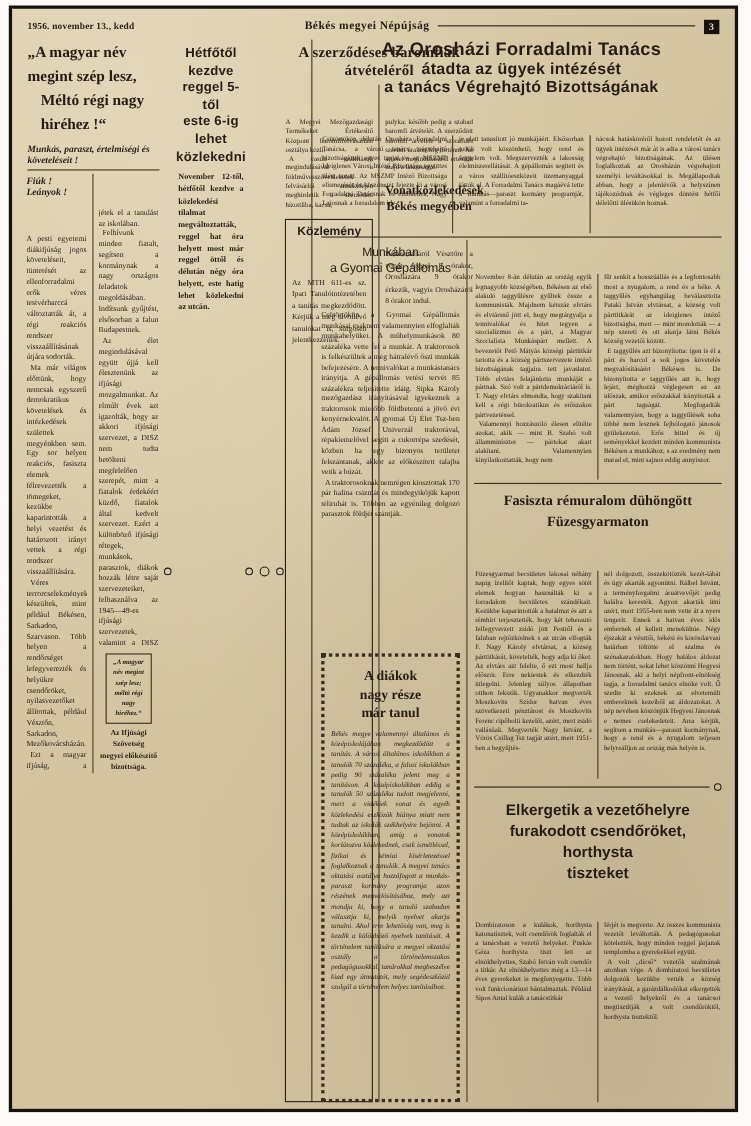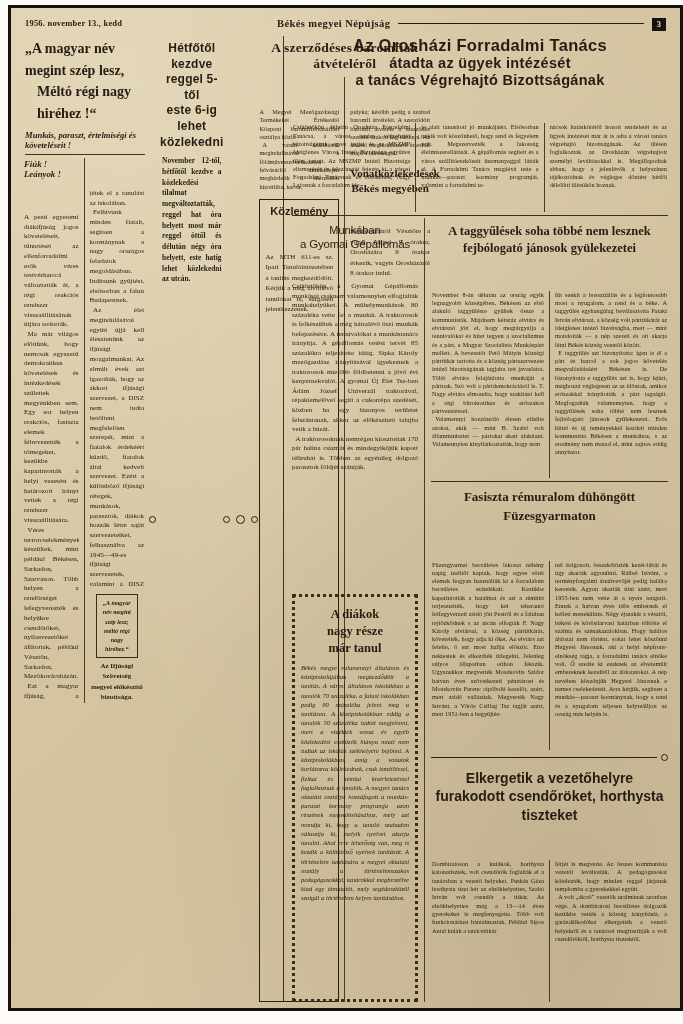--- a/index.html
+++ b/index.html
@@ -1,16 +1,16 @@
 <!DOCTYPE html>
 <html lang="hu"><head>
 <meta charset="utf-8">
 <style>
   html,body{margin:0;padding:0;background:#f3efe6;}
-  .scan{width:683px;height:1024px;box-sizing:border-box;background:#fcfbf7;padding:5px 0 13px 8px;}
+  .scan{width:683px;height:1024px;box-sizing:border-box;background:#fcfbf7;padding:5px 12px 13px 8px;}
   .paper{
     box-sizing:border-box;width:100%;height:100%;
     border:3px solid #17120d;
     background:
       radial-gradient(ellipse at 18% 8%, rgba(255,250,235,.25), transparent 45%),
       radial-gradient(ellipse at 85% 95%, rgba(92,70,40,.18), transparent 55%),
       radial-gradient(ellipse at 60% 40%, rgba(255,255,240,.10), transparent 60%),
       linear-gradient(135deg,#dccdab,#d2c29e 55%,#d9caa8);
     color:#261d12;
     font-family:"Liberation Serif","DejaVu Serif",serif;
@@ -204,24 +204,20 @@
               <div class="d-head">A diákok
 nagy része
 már tanul</div>
               <div class="d-body">Békés megye valamennyi általános és középiskolájában megkezdődött a tanítás. A városi általános iskolákban a tanulók 70 százaléka, a falusi iskolákban pedig 90 százaléka jelent meg a tanításon. A középiskolákban eddig a tanulók 50 százaléka tudott megjelenni, mert a vidékiek vonat és egyéb közlekedési eszközök hiánya miatt nem tudtak az iskolák székhelyére bejönni. A középiskolákban, amíg a vonatok korlátozva közlekednek, csak ismétléssel, fizikai és kémiai kísérletezéssel foglalkoznak a tanulók. A megyei tanács oktatási osztálya hozzáfogott a munkás-paraszt kormány programja azon részének megvalósításához, mely azt mondja ki, hogy a tanuló szabadon választja ki, melyik nyelvet akarja tanulni. Ahol erre lehetőség van, meg is kezdik a különböző nyelvek tanítását. A történelem tanítására a megyei oktatási osztály a történelemszakos pedagógusokkal, tanárokkal megbeszélve kiad egy útmutatót, mely segédeszközül szolgál a történelem helyes tanításához.</div>
             </div>
           </div>
 
           <div class="rtwo">
 
             <div>
-              <div class="t-head">
-                <div>A taggyűlések soha többé nem lesznek</div>
-                <div>fejbólogató jánosok gyülekezetei</div>
-              </div>
               <div class="cols t-cols">
                 <div class="c bt">November 8-án délután az ország egyik legnagyobb községében, Békésen az első alakuló taggyűlésre gyűltek össze a kommunisták. Majdnem kétszáz elvtárs és elvtársnő jött el, hogy megtárgyalja a tennivalókat és hitet tegyen a szocializmus és a párt, a Magyar Szocialista Munkáspárt mellett. A bevezetőt Pető Mátyás községi párttitkár tartotta és a község pártszervezete intéző bizottságának tagjaira tett javaslatot. Több elvtárs felajánlotta munkáját a pártnak. Szó volt a pártdemokráciáról is. T. Nagy elvtárs elmondta, hogy szakítani kell a régi bürokratikus és erőszakos pártvezetéssel.
  Valamennyi hozzászóló élesen elítélte azokat, akik — mint B. Szabó volt államminiszter — pártokat akart alakítani. Valamennyien kinyilatkoztatták, hogy nem</div>
                 <div class="c bt">fűt senkit a bosszúállás és a legfontosabb most a nyugalom, a rend és a béke. A taggyűlés egyhangúlag beválasztotta Pataki István elvtársat, a község volt párttitkárát az ideiglenes intéző bizottságba, mert — mint mondották — a nép szereti és ott akarja látni Békés község vezetői között.
  E taggyűlés azt bizonyította: igen is él a párt és harcol a sok jogos követelés megvalósításáért Békésen is. De bizonyította e taggyűlés azt is, hogy lejárt, méghozzá véglegesen az az időszak, amikor erőszakkal irányították a párt tagságát. Megfogadták valamennyien, hogy a taggyűlések soha többé nem lesznek fejbólogató jánosok gyülekezetei. Erős hittel és új reményekkel kezdett minden kommunista Békésen a munkához, s az eredmény nem marad el, mint sajnos eddig annyiszor.</div>
               </div>
             </div>
 
             <div>
               <div class="f-head">

